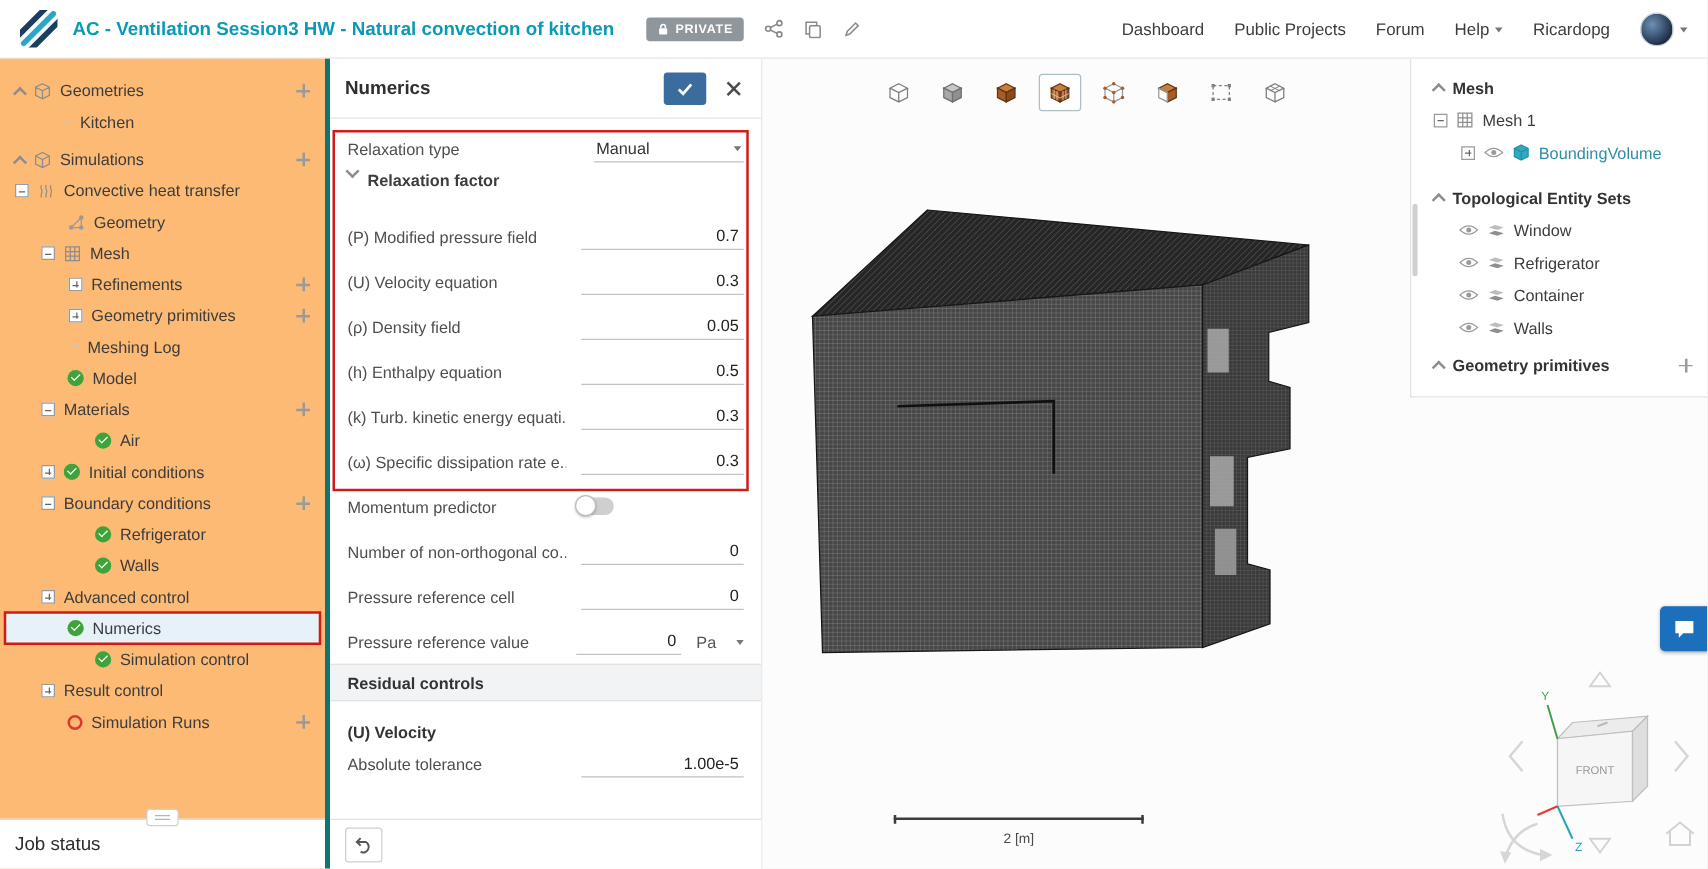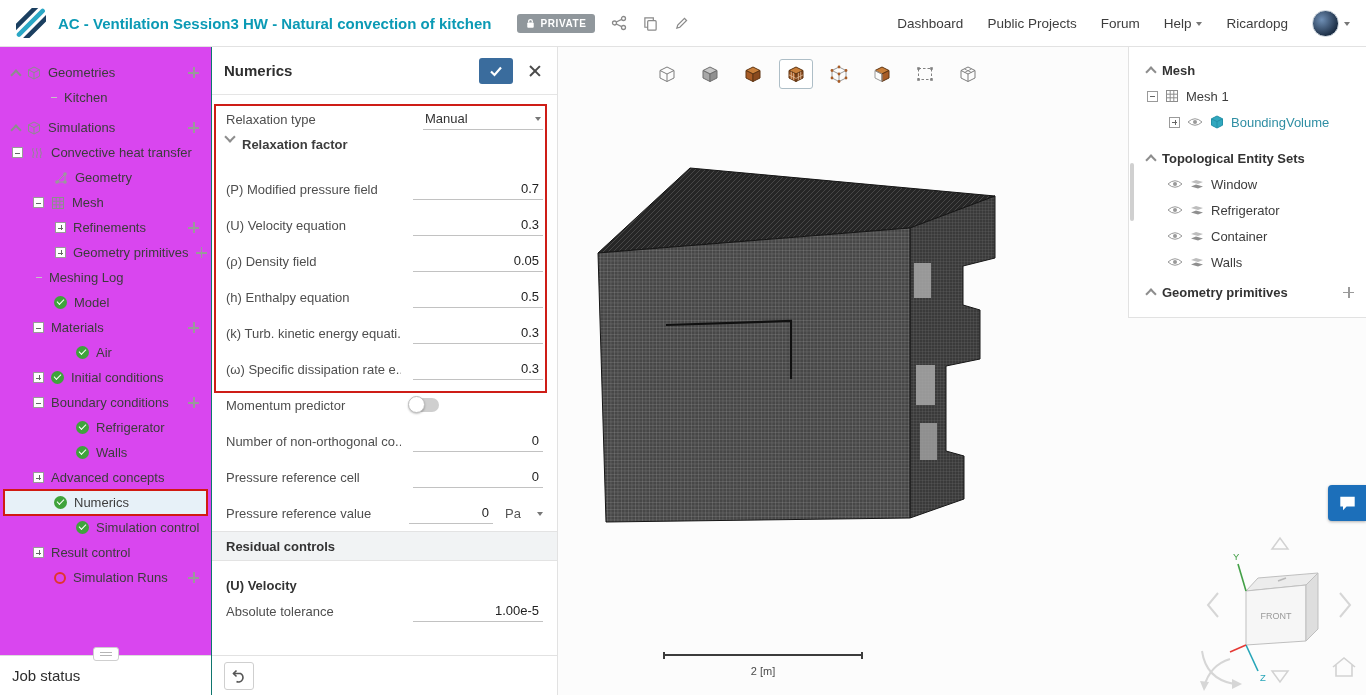--- a/index.html
+++ b/index.html
@@ -11,21 +11,21 @@
 .badge{margin-left:26px;display:flex;align-items:center;gap:5px;background:#90979c;color:#fff;font-size:10px;font-weight:bold;letter-spacing:.6px;padding:4px 9px;border-radius:3px;cursor:pointer}
 .hicon{margin-left:16px;cursor:pointer;display:flex;align-items:center}
 .topnav{margin-left:auto;display:flex;align-items:center;gap:24px;font-size:13.5px;color:#3d3d3d}
 .topnav .navitem{cursor:pointer;display:flex;align-items:center;gap:5px;white-space:nowrap}
 .avatar{width:27px;height:27px;border-radius:50%;background:radial-gradient(circle at 35% 35%,#6f8fb5,#1c2e45 72%);border:1px solid #c9d2da;cursor:pointer}
 .caret{width:0;height:0;border:4px solid transparent;border-top:5px solid #777;margin-top:4px}
 .caret.sm{border-width:3.5px;border-top-width:4.5px}
 
 .mainrow{display:flex;height:648px}
 
-.sidebar{width:212px;flex:none;border-right:1px solid #0f766e;display:flex;flex-direction:column;background:#d946ef}
+.sidebar{width:264px;flex:none;border-right:4px solid #0f766e;display:flex;flex-direction:column;background:#fdba74}
 .tree{flex:1;padding-top:13px;overflow:hidden;font-size:13px;color:#3c3c3c}
 .trow{display:flex;align-items:center;height:25px;padding-right:12px;gap:7px;cursor:pointer;white-space:nowrap}
 .trow.numerics{background:#e7f1f8;outline:2px solid #d11b12;outline-offset:-1px;margin:0 4px}
 .cu{width:8px;height:8px;border-left:2px solid #8d8d8d;border-top:2px solid #8d8d8d;transform:rotate(45deg);margin-top:4px;flex:none}
 .cdv{width:8px;height:8px;border-left:2px solid #8d8d8d;border-top:2px solid #8d8d8d;transform:rotate(225deg);margin-top:-4px;flex:none}
 .eb{width:11px;height:11px;border:1px solid #9a9a9a;background:#fff;position:relative;flex:none}
 .eb::before{content:"";position:absolute;left:2px;right:2px;top:4.5px;height:1px;background:#666}
 .eb.plus::after{content:"";position:absolute;top:2px;bottom:2px;left:4.5px;width:1px;background:#666}
 .ck{width:13px;height:13px;border-radius:50%;background:#3fa33b;flex:none;position:relative}
 .ck::after{content:"";position:absolute;left:2.6px;top:3.4px;width:6px;height:3px;border-left:1.5px solid #fff;border-bottom:1.5px solid #fff;transform:rotate(-45deg)}
@@ -203,21 +203,21 @@
         <div class="trow" style="padding-left:55px">
           <span class="eb plus"></span>
           <span class="lbl">Refinements</span>
           <span class="pb"></span>
         </div>
         <div class="trow" style="padding-left:55px">
           <span class="eb plus"></span>
           <span class="lbl">Geometry primitives</span>
           <span class="pb"></span>
         </div>
-        <div class="trow" style="padding-left:36px">
+        <div class="trow" style="padding-left:57px">
           <span class="dsh"></span>
           <span class="lbl">Meshing Log</span>
         </div>
 
         <div class="trow" style="padding-left:54px">
           <span class="ck"></span>
           <span class="lbl">Model</span>
         </div>
 
         <div class="trow" style="padding-left:33px">
@@ -245,21 +245,21 @@
           <span class="ck"></span>
           <span class="lbl">Refrigerator</span>
         </div>
         <div class="trow" style="padding-left:76px">
           <span class="ck"></span>
           <span class="lbl">Walls</span>
         </div>
 
         <div class="trow" style="padding-left:33px">
           <span class="eb plus"></span>
-          <span class="lbl">Advanced concepts</span>
+          <span class="lbl">Advanced control</span>
         </div>
 
         <div class="trow numerics" style="padding-left:50px">
           <span class="ck"></span>
           <span class="lbl">Numerics</span>
         </div>
 
         <div class="trow" style="padding-left:76px">
           <span class="ck"></span>
           <span class="lbl">Simulation control</span>

